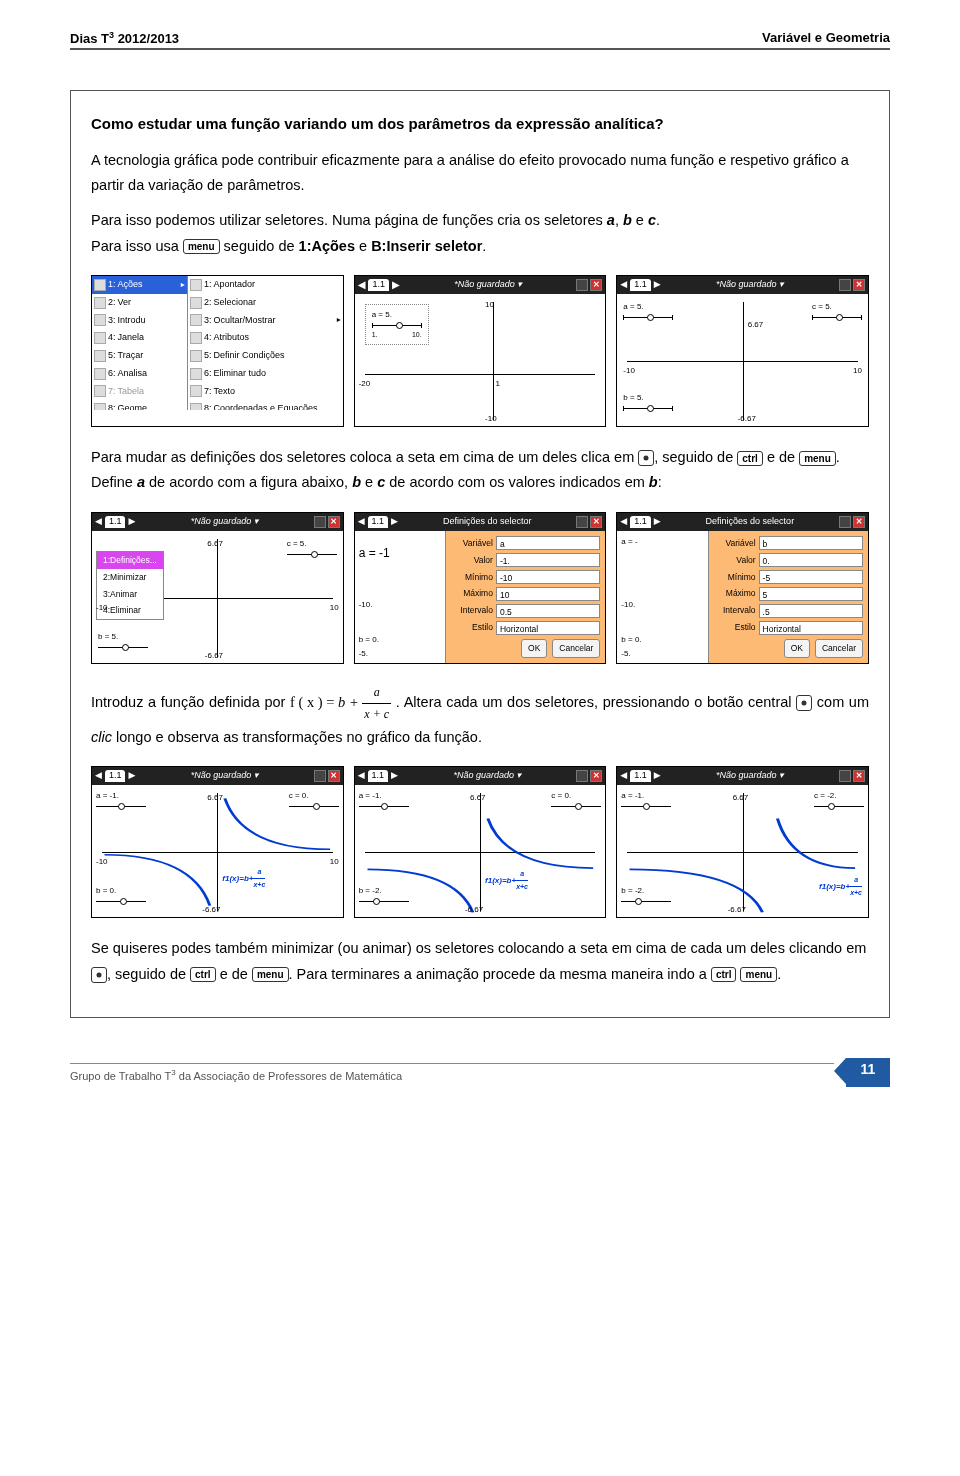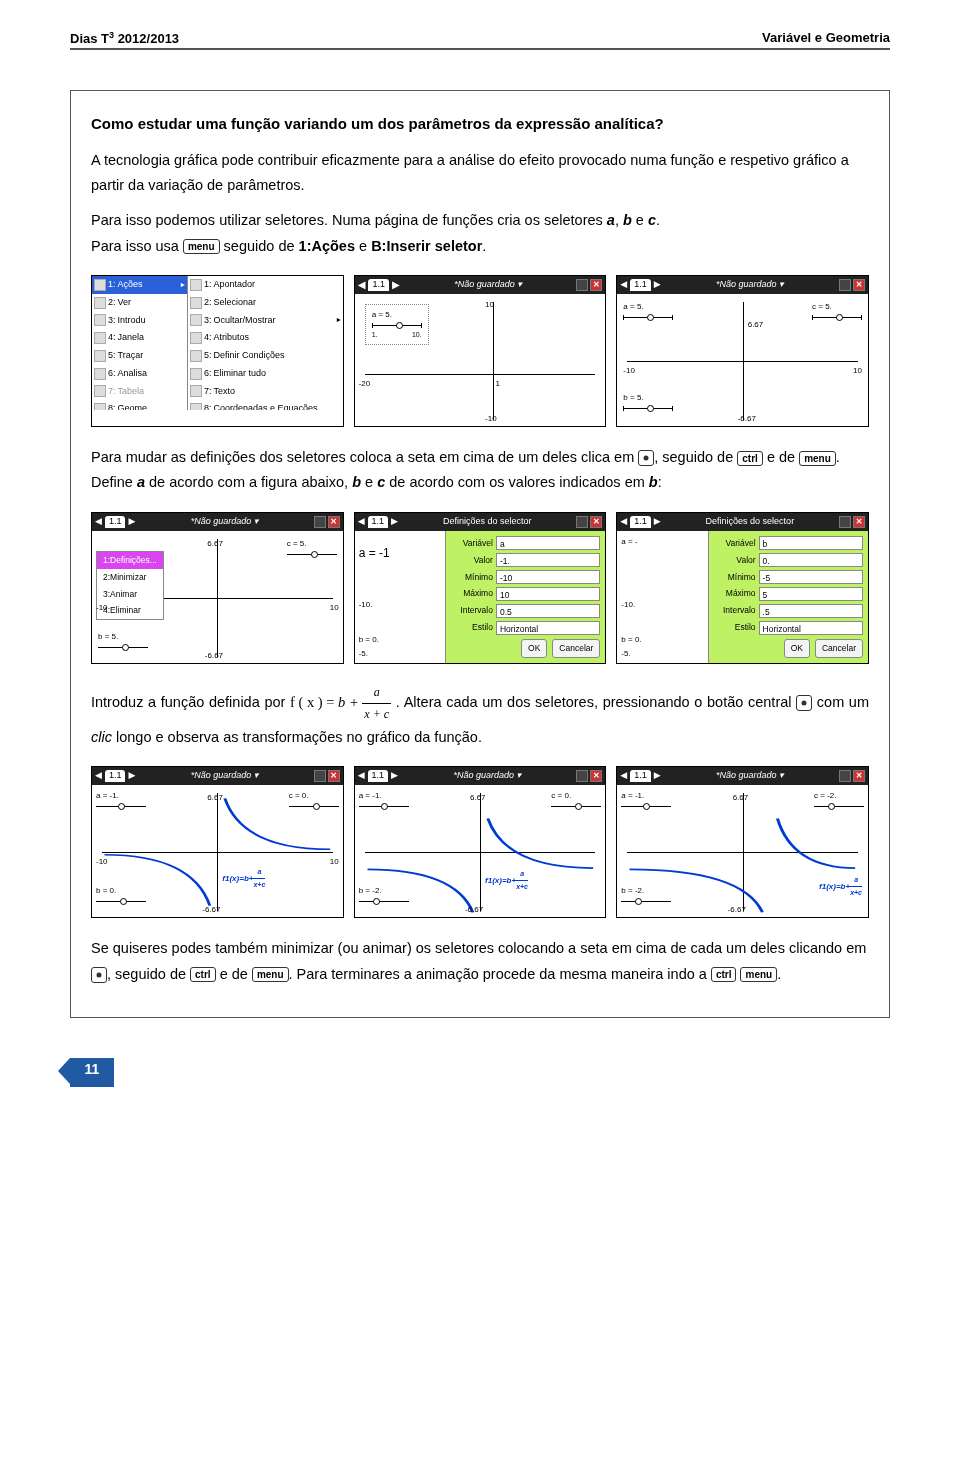--- a/index.html
+++ b/index.html
@@ -123,21 +123,21 @@
   .axis-v { position:absolute; top:6%; bottom:6%; left:50%; width:1px; background:#000; }
   .slider-box { position:absolute; font-size:8px; }
   .slider-track { height:1px; background:#000; width:50px; position:relative; margin:3px 0; }
   .slider-tick { position:absolute; width:1px; height:5px; background:#000; top:-2px; }
   .slider-tick.left { left:0; }
   .slider-tick.right { right:0; }
   .slider-thumb { position:absolute; width:5px; height:5px; background:#fff; border:1px solid #000; border-radius:50%; top:-3px; left:24px;}
   .graph-screen-body { position:relative; height:calc(100% - 16px); background:#fff; }
   .dialog {
     position:absolute; top:0; bottom:0; left:36%; right:0;
-    background:#bef264; border-left:1px solid #888;
+    background:#fdba74; border-left:1px solid #888;
     padding:3px 5px;
     font-size:8.5px;
   }
   .dlg-row { display:flex; align-items:center; margin:2px 0; gap:3px; }
   .dlg-lab { width:42px; text-align:right; }
   .dlg-inp { flex:1; background:#fff; border:1px solid #888; padding:0 3px; height:12px; font-size:8.5px; }
   .dlg-btns { display:flex; justify-content:flex-end; gap:5px; margin-top:4px;}
   .dlg-btn { border:1px solid #888; background:#f4f4f4; padding:1px 6px; font-size:8.5px; border-radius:3px;}
   .formula-img {
     display:inline-block;
@@ -620,16 +620,19 @@
       </div>
     </div>
 
     <p>
       <span>Se quiseres podes também minimizar (ou animar) os seletores colocando a seta em cima de cada um deles clicando em </span><span class="key-pad"></span><span>, seguido de </span> <span class="key">ctrl</span> <span> e de </span> <span class="key">menu</span><span>. Para terminares a animação procede da mesma maneira indo a </span> <span class="key">ctrl</span><span> </span> <span class="key">menu</span><span>.</span>
     </p>
 
   </div>
 
   <div class="footer">
+    <div class="footer-text">
+      <span>Grupo de Trabalho T</span><sup>3</sup><span> da Associação de Professores de Matemática</span>
+    </div>
     <div class="page-num-box">11</div>
   </div>
 
 </div>
 
 </body></html>

